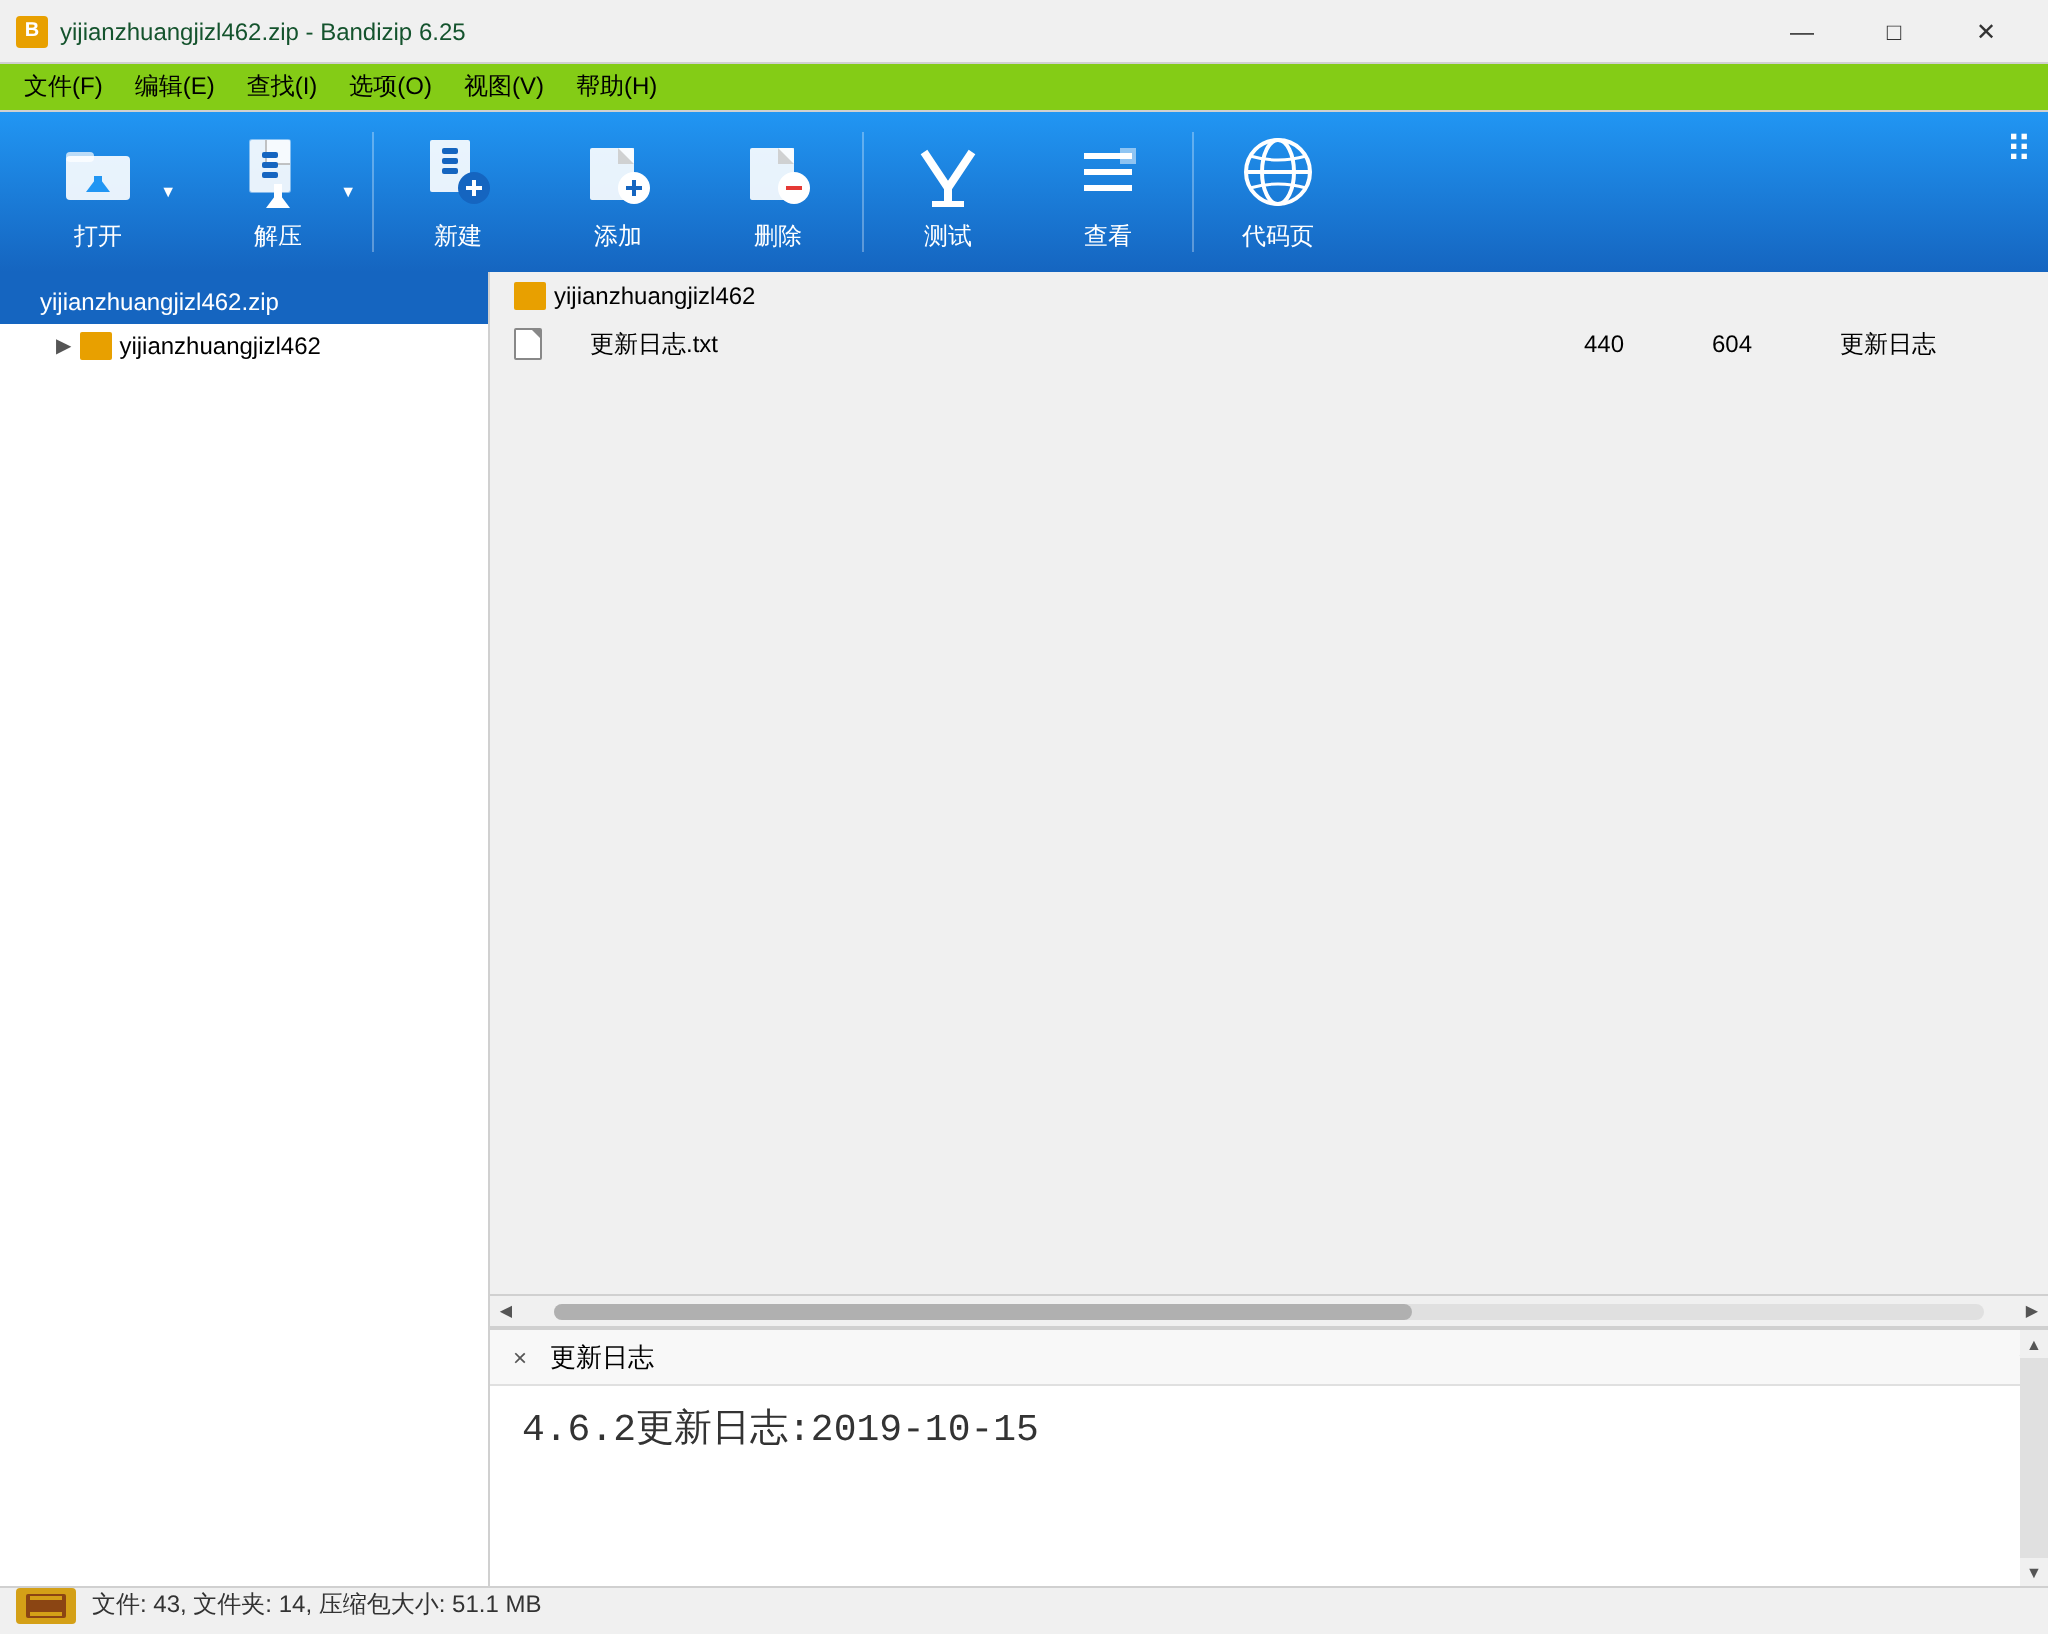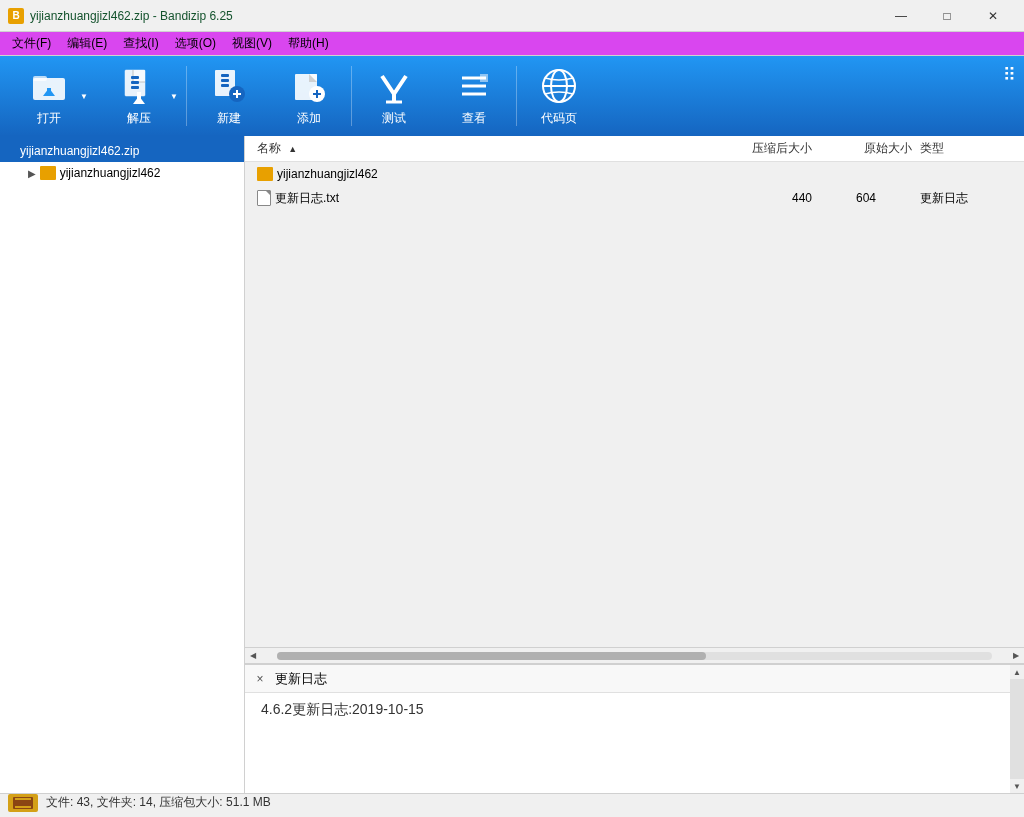--- a/index.html
+++ b/index.html
@@ -51,21 +51,21 @@
       display: flex;
       align-items: center;
       justify-content: center;
       cursor: pointer;
       font-size: 12px;
       color: #333;
     }
 
     
     .menu-bar {
-      background: #d946ef;
+      background: #84cc16;
       height: 24px;
       display: flex;
       align-items: center;
       padding: 0 4px;
       border-bottom: 1px solid #d0d0d0;
     }
     .menu-item {
       padding: 2px 8px;
       cursor: pointer;
       font-size: 12px;
@@ -327,22 +327,23 @@
     .preview-collapse {
       position: absolute;
       right: 8px;
       top: 4px;
       font-size: 10px;
       cursor: pointer;
       color: #555;
     }
     .preview-content {
       padding: 8px 16px;
-      font-size: 14px;
+      font-size: 19px;
       color: #333;
+      font-family: Liberation Mono, monospace;
     }
 
     
     .preview-scrollbar {
       position: absolute;
       right: 0;
       top: 0;
       width: 14px;
       height: 100%;
       background: #f0f0f0;
@@ -435,20 +436,30 @@
       <rect x="6" y="8" width="22" height="26" rx="1" fill="white" opacity="0.9"></rect>
       <path d="M20 8 L28 8 L28 16 L20 16 Z" fill="white" opacity="0.7"></path>
       <path d="M20 8 L28 16 L20 16 Z" fill="rgba(180,180,180,0.6)"></path>
       <circle cx="28" cy="28" r="8" fill="white"></circle>
       <rect x="24" y="27" width="8" height="2" fill="#1565C0"></rect>
       <rect x="27" y="24" width="2" height="8" fill="#1565C0"></rect>
     </svg>
     <span class="tb-label">添加</span>
   </div>
 
+  <div class="toolbar-btn">
+    <svg class="icon-svg" viewBox="0 0 40 40" fill="none">
+      <rect x="6" y="8" width="22" height="26" rx="1" fill="white" opacity="0.9"></rect>
+      <path d="M20 8 L28 8 L28 16 L20 16 Z" fill="white" opacity="0.7"></path>
+      <path d="M20 8 L28 16 L20 16 Z" fill="rgba(180,180,180,0.6)"></path>
+      <circle cx="28" cy="28" r="8" fill="white"></circle>
+      <rect x="24" y="27" width="8" height="2" fill="#e53935"></rect>
+    </svg>
+    <span class="tb-label">删除</span>
+  </div>
 
   <div class="toolbar-separator"></div>
 
   <div class="toolbar-btn">
     <svg class="icon-svg" viewBox="0 0 40 40" fill="none">
       <path d="M8 10 L20 28 L32 10" stroke="white" stroke-width="4" fill="none"></path>
       <line x1="20" y1="28" x2="20" y2="36" stroke="white" stroke-width="4"></line>
       <line x1="12" y1="36" x2="28" y2="36" stroke="white" stroke-width="3"></line>
     </svg>
     <span class="tb-label">测试</span>
@@ -488,50 +499,35 @@
     </div>
     <div class="tree-item tree-subitem">
       <span class="tree-arrow">▶</span>
       <div class="folder-icon"></div>
       <span>yijianzhuangjizl462</span>
     </div>
   </div>
 
   <div style="display:flex;flex-direction:column;flex:1;overflow:hidden;">
 
-    <div class="file-list-header">
-      <div class="col-name">
-        <span>名称</span>
-        <span style="font-size:9px;margin-left:4px;">▲</span>
-      </div>
-      <div class="col-compressed">
-        <span>压缩后大小</span>
-      </div>
-      <div class="col-original">
-        <span>原始大小</span>
-      </div>
-      <div class="col-type">
-        <span>类型</span>
-      </div>
-    </div>
 
     <div class="file-list-body">
 
       <div class="file-row">
         <div class="col-name" style="display:flex;align-items:center;">
           <div class="file-icon-folder"></div>
           <span>yijianzhuangjizl462</span>
         </div>
         <div class="col-compressed-cell"></div>
         <div class="col-original-cell"></div>
         <div class="col-type-cell"></div>
       </div>
 
       <div class="file-row">
-        <div class="col-name" style="display:flex;align-items:center;">
+        <div class="col-name" style="display:flex;align-items:center;gap:20px;">
           <div class="file-icon-txt"></div>
           <span>更新日志.txt</span>
         </div>
         <div class="col-compressed-cell">440</div>
         <div class="col-original-cell">604</div>
         <div class="col-type-cell">更新日志</div>
       </div>
     </div>
 
     <div class="hscroll-area">

